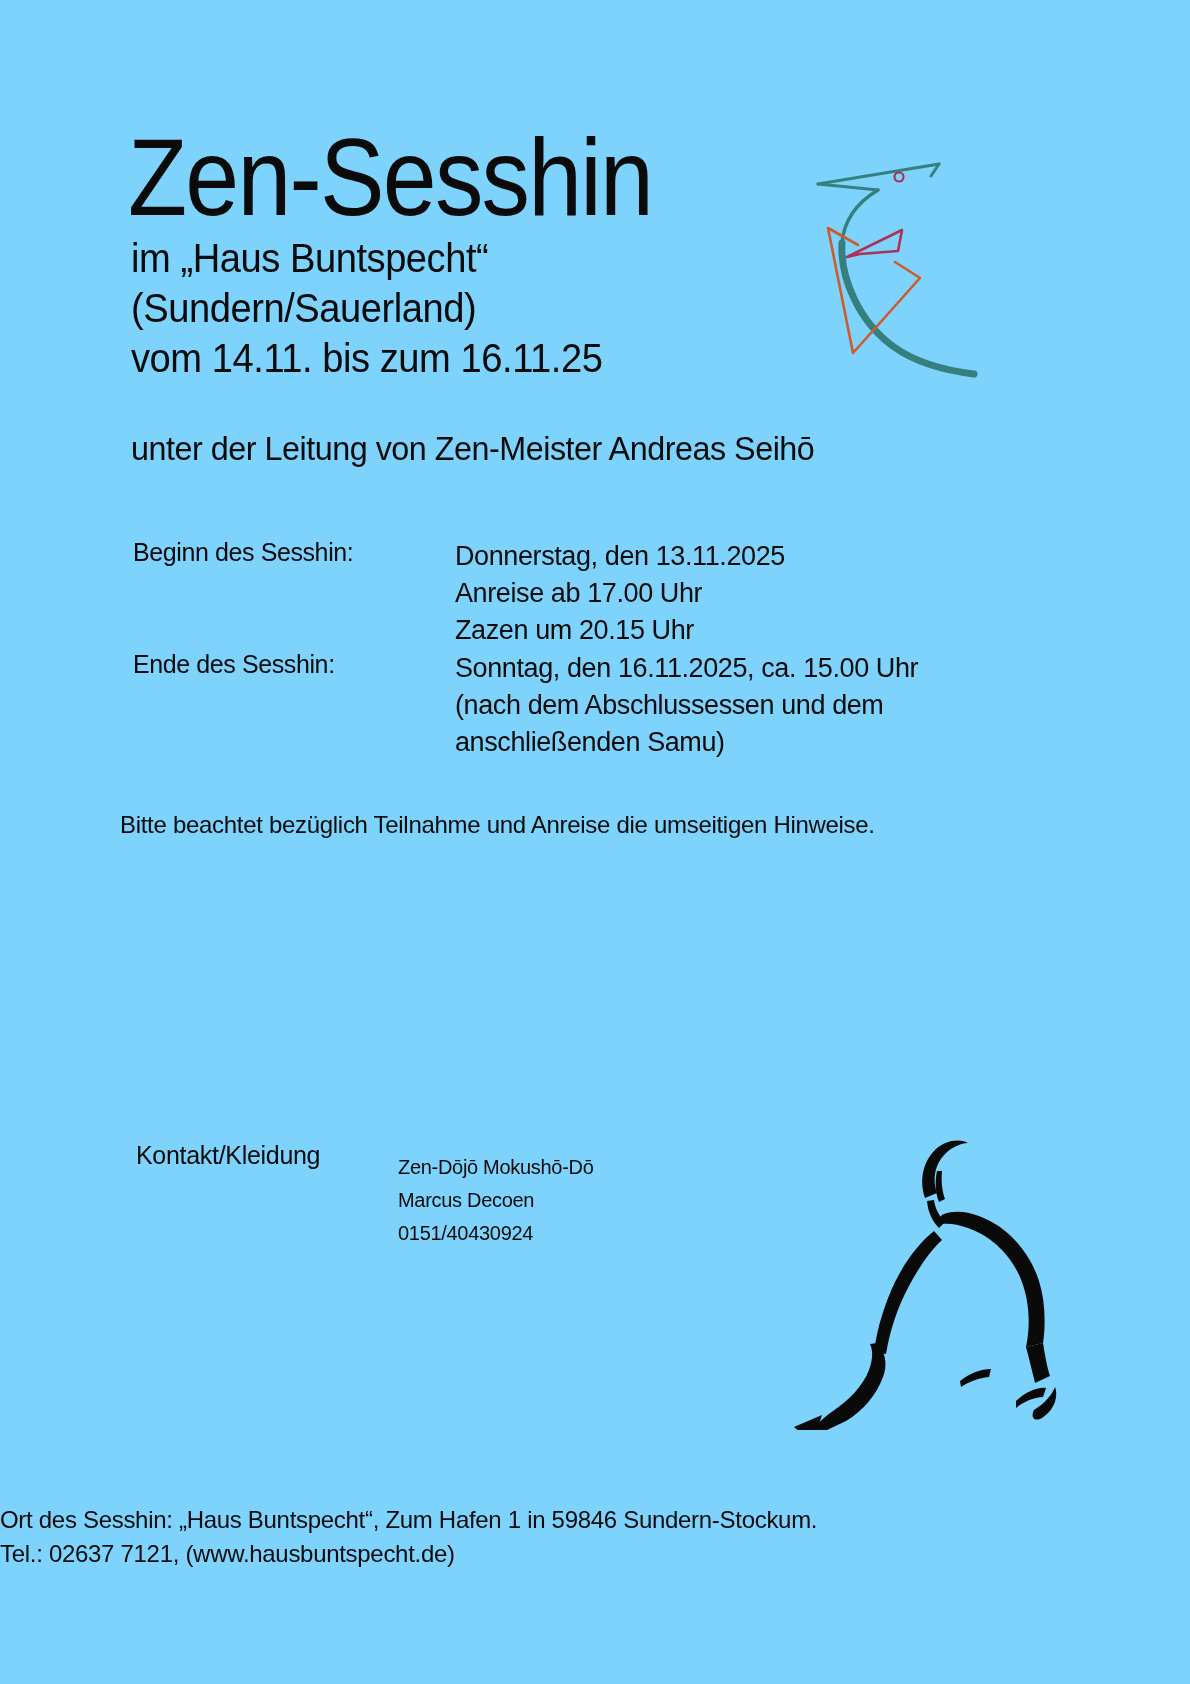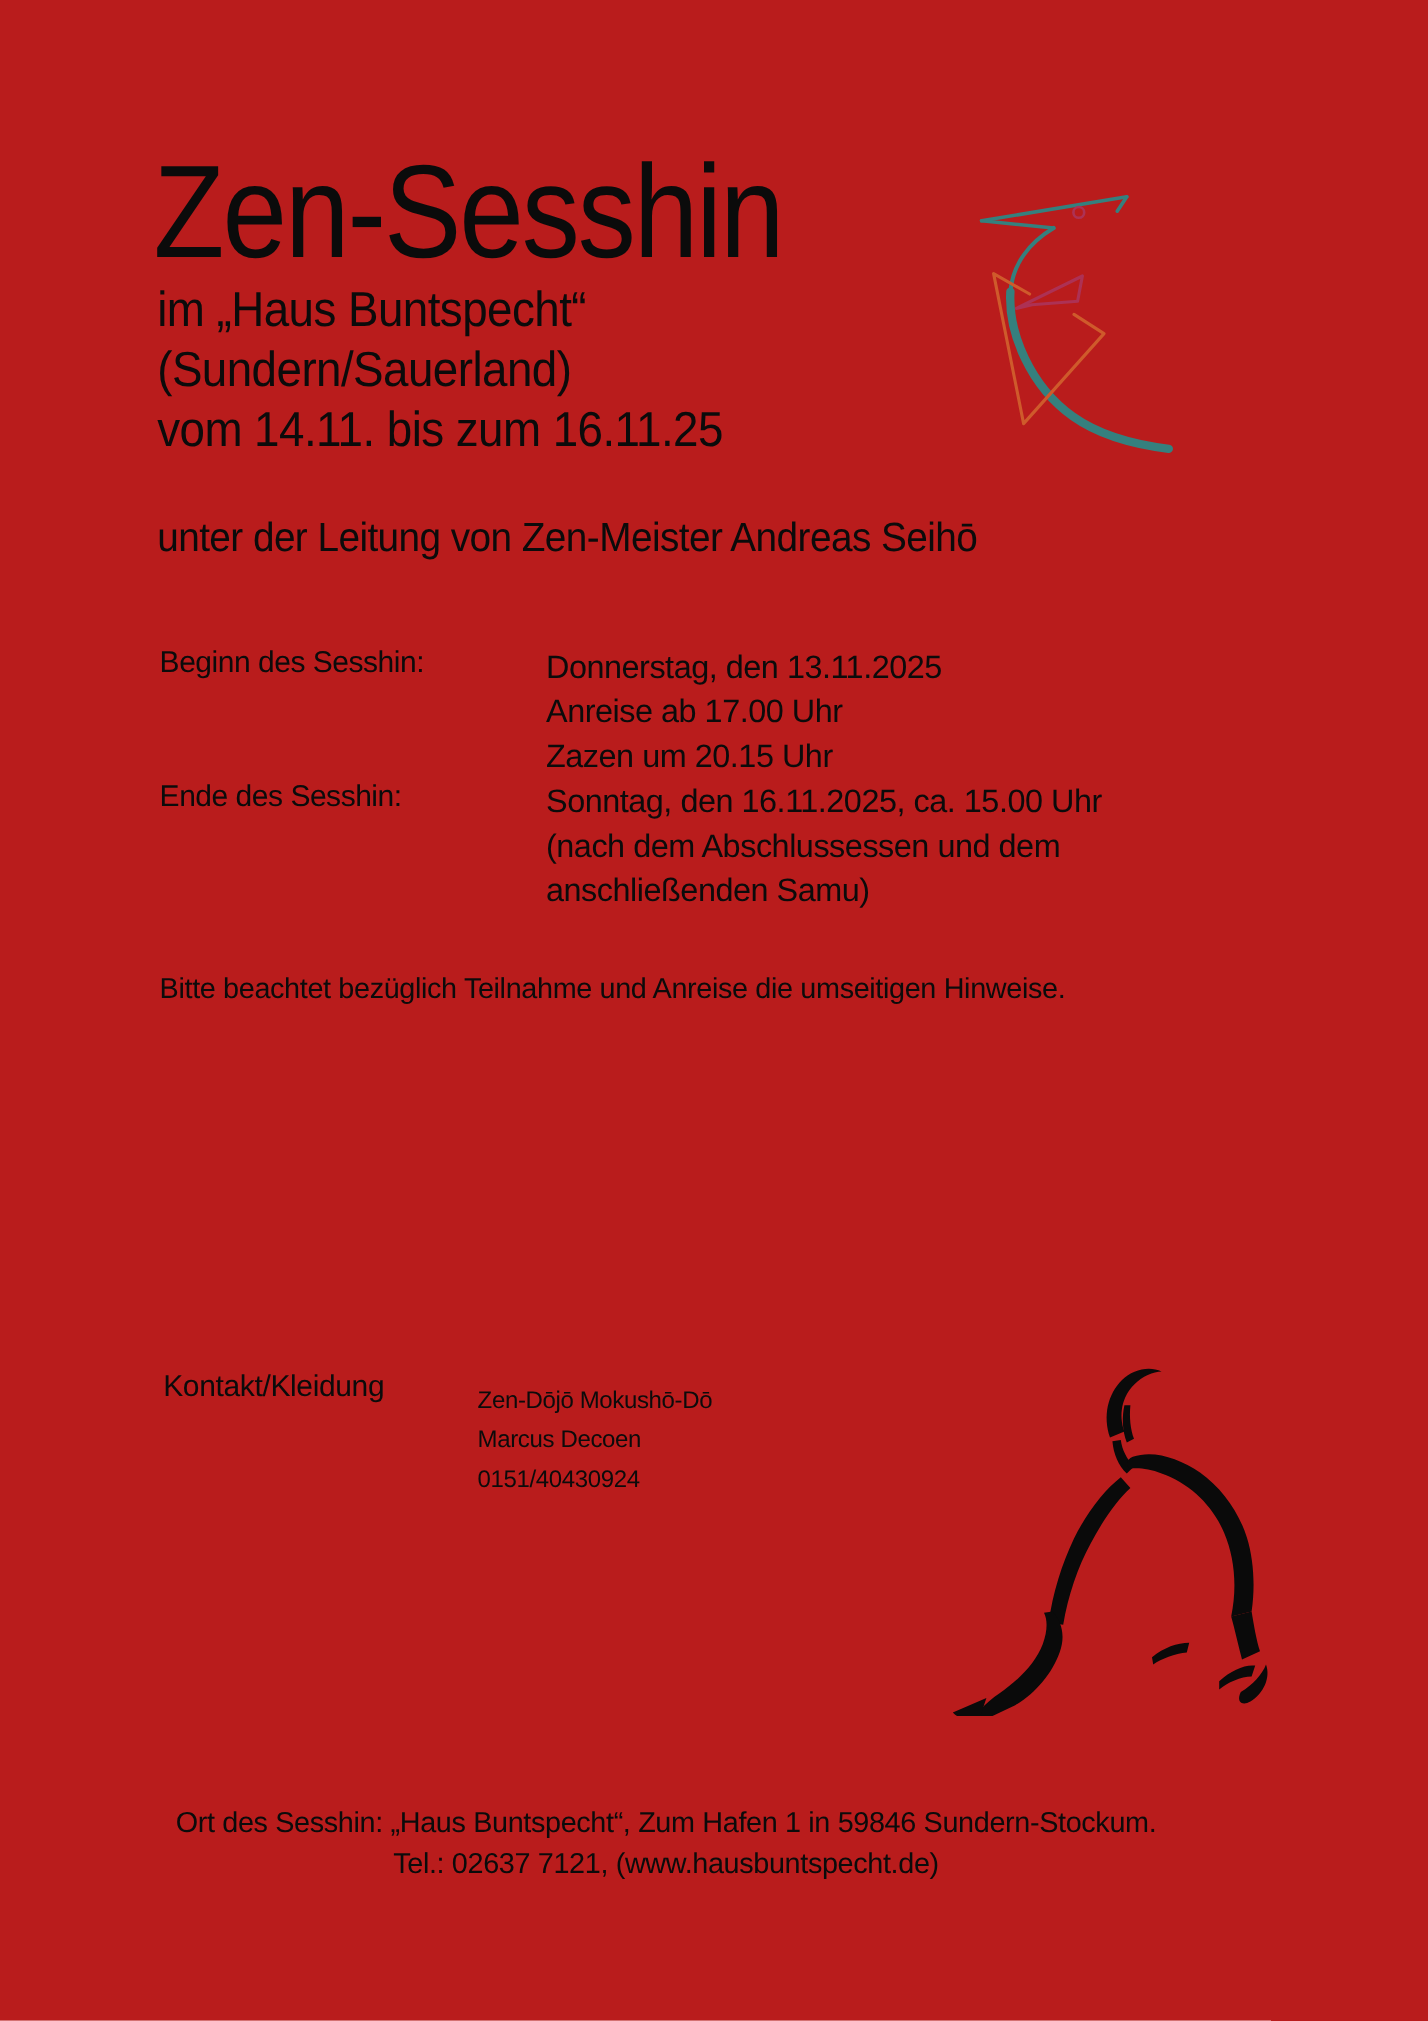--- a/index.html
+++ b/index.html
@@ -4,21 +4,21 @@
 <style>
   html, body {
     margin: 0;
     padding: 0;
     background: #ffffff;
   }
   #page {
     position: relative;
     width: 1190px;
     height: 1684px;
-    background: #b91c1c;
+    background: #7dd3fc;
     font-family: "Liberation Sans", "DejaVu Sans", sans-serif;
     color: #0b0b0b;
     overflow: hidden;
   }
   .abs { position: absolute; }
 
   #title {
     left: 128px;
     top: 122px;
     font-size: 110px;
@@ -64,21 +64,21 @@
     top: 0;
     font-size: 27px;
     line-height: 37px;
     letter-spacing: -0.4px;
     white-space: nowrap;
   }
   #sched-row-0 { top: 538px; }
   #sched-row-1 { top: 650px; }
 
   #note1 {
-    left: 133px;
+    left: 120px;
     top: 811px;
     font-size: 24px;
     letter-spacing: -0.3px;
     white-space: nowrap;
   }
   #note2 {
     left: 133px;
     top: 861px;
     width: 920px;
     font-size: 24px;
@@ -104,21 +104,21 @@
     letter-spacing: -0.3px;
     white-space: nowrap;
   }
 
   #footer {
     left: 0;
     top: 1503px;
     width: 1190px;
     padding-right: 80px;
     box-sizing: border-box;
-    text-align: center;
+    text-align: left;
     font-size: 24px;
     line-height: 34px;
     letter-spacing: -0.3px;
   }
 
   #logo { left: 745px; top: 128px; }
   #monk { left: 765px; top: 1080px; }
 </style>
 </head>
 <body>

